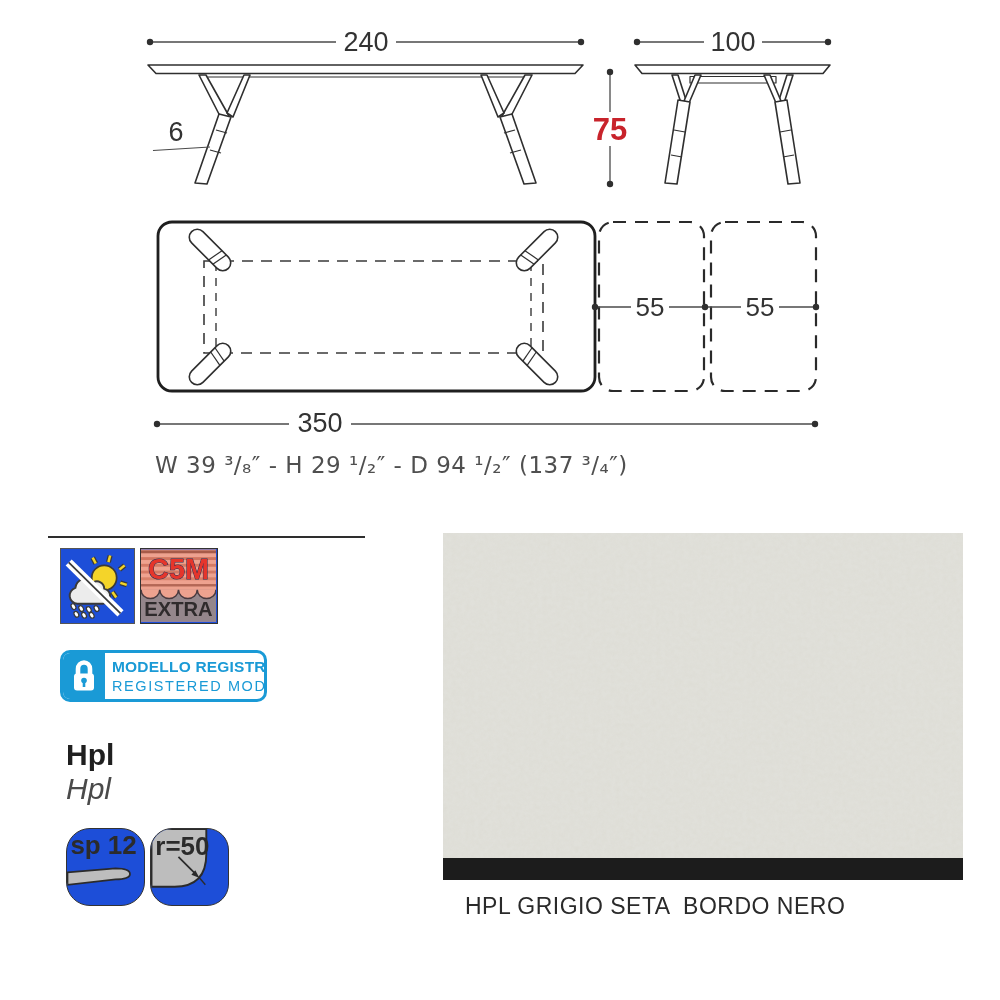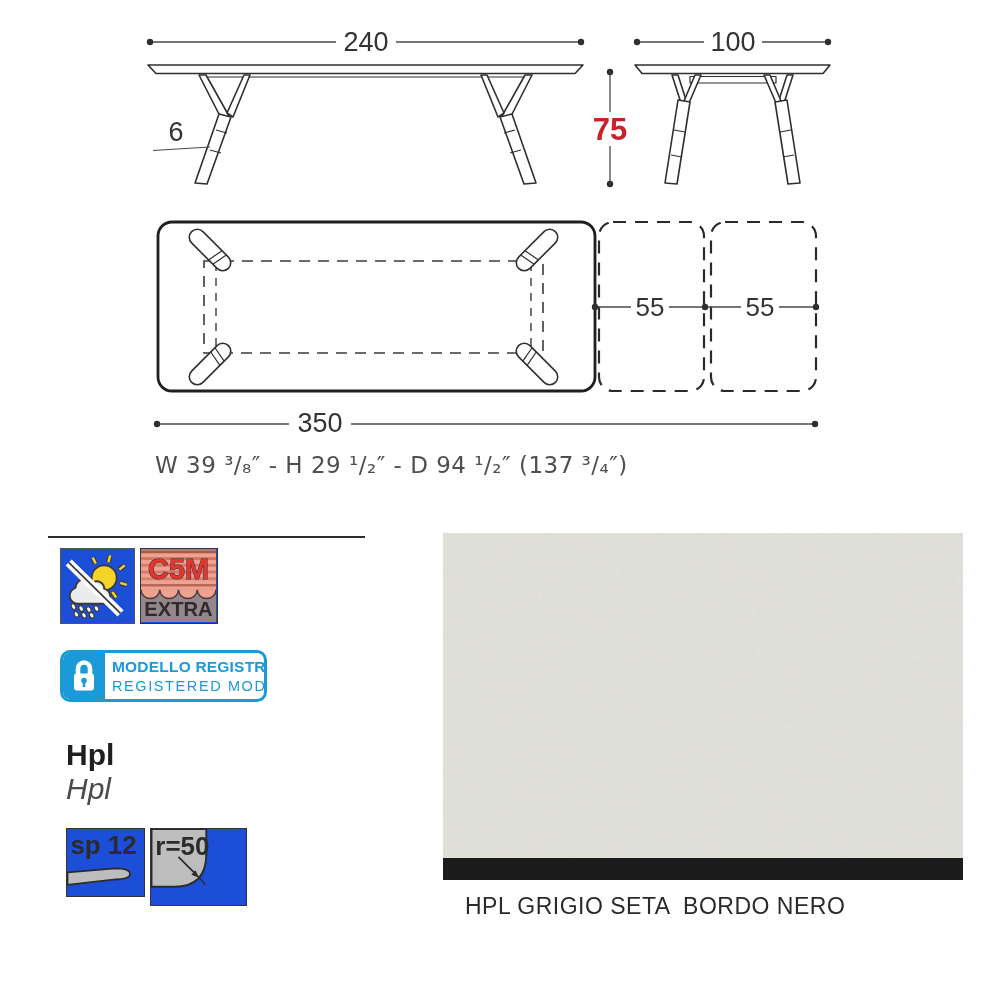--- a/index.html
+++ b/index.html
@@ -19,22 +19,22 @@
     position:absolute; left:60px; top:650px; width:207px; height:52px;
     border:3.5px solid #1a9ad6; border-radius:10px; background:#fff;
     display:flex; align-items:stretch; overflow:hidden;
   }
   .reg-lock { width:42px; background:#1a9ad6; display:flex; align-items:center; justify-content:center; flex:0 0 42px; }
   .reg-text { flex:1; display:flex; flex-direction:column; justify-content:center; padding-left:7px; }
   .reg-line1 { color:#1a9ad6; font-weight:bold; font-size:15.5px; letter-spacing:0.2px; line-height:20px; white-space:nowrap; }
   .reg-line2 { color:#1a9ad6; font-weight:normal; font-size:14.5px; letter-spacing:1.6px; line-height:18px; white-space:nowrap; }
   .hpl-bold { position:absolute; left:66px; top:738px; font-size:30px; font-weight:bold; color:#1f1f1f; }
   .hpl-italic { position:absolute; left:66px; top:772px; font-size:30px; font-style:italic; color:#4a4a4a; }
-  .sp-box { left:66px; top:828px; width:79px; height:69px; border-color:#333; }
-  .r-box { left:150px; top:828px; width:97px; height:78px; border-color:#333; }
+  .sp-box { left:66px; top:828px; width:79px; height:78px; border-color:#333;border-radius:24px; }
+  .r-box { left:150px; top:828px; width:79px; height:78px; border-color:#333;border-radius:22px; }
   .swatch { position:absolute; left:443px; top:533px; width:520px; height:347px; }
   .swatch svg { display:block; }
   .swatch-edge { position:absolute; left:0; bottom:0; width:100%; height:22px; background:#1c1c1c; }
   .swatch-caption {
     position:absolute; left:465px; top:893px; font-size:23px; font-weight:normal;
     color:#2a2a2a; letter-spacing:0.5px; white-space:pre;
   }
   text { font-family:"Liberation Sans","DejaVu Sans",sans-serif; }
   .dim-num { font-size:27px; fill:#333; }
   .dim-num-sm { font-size:26px; fill:#333; }

